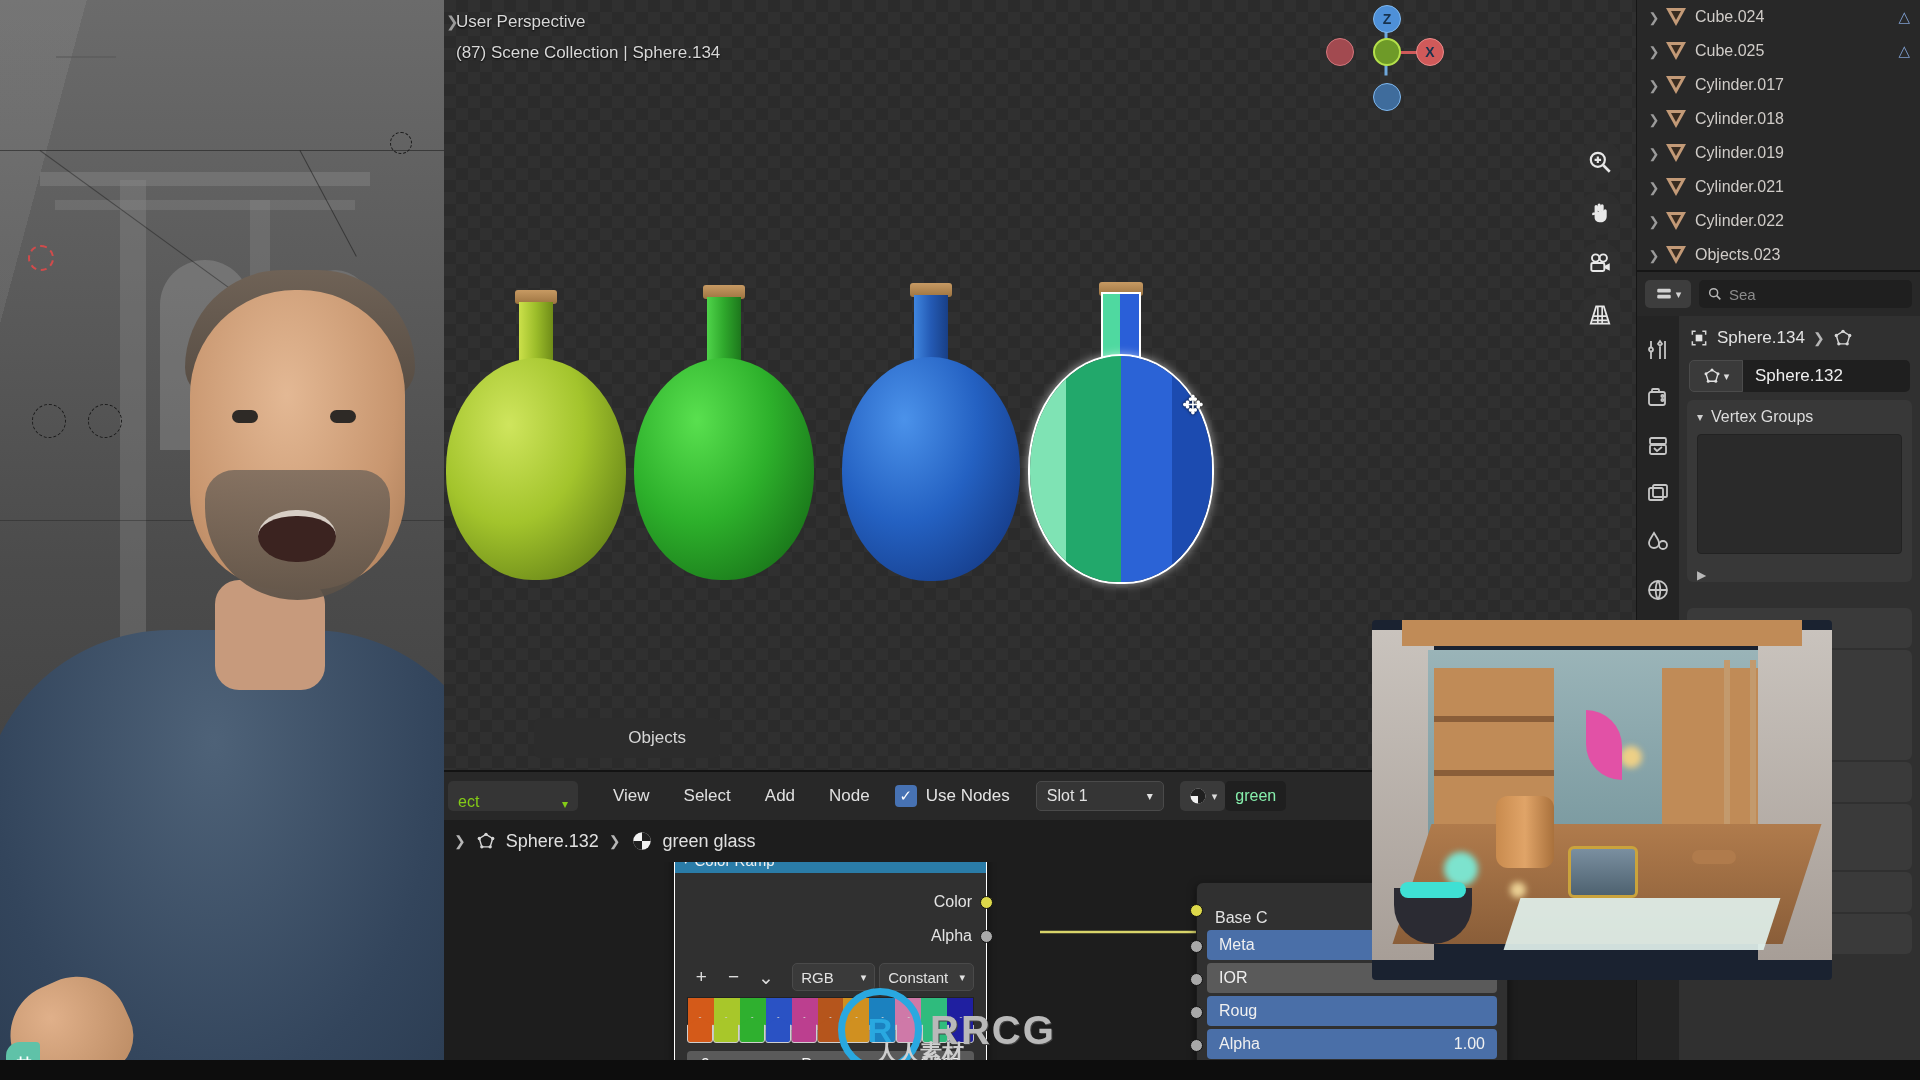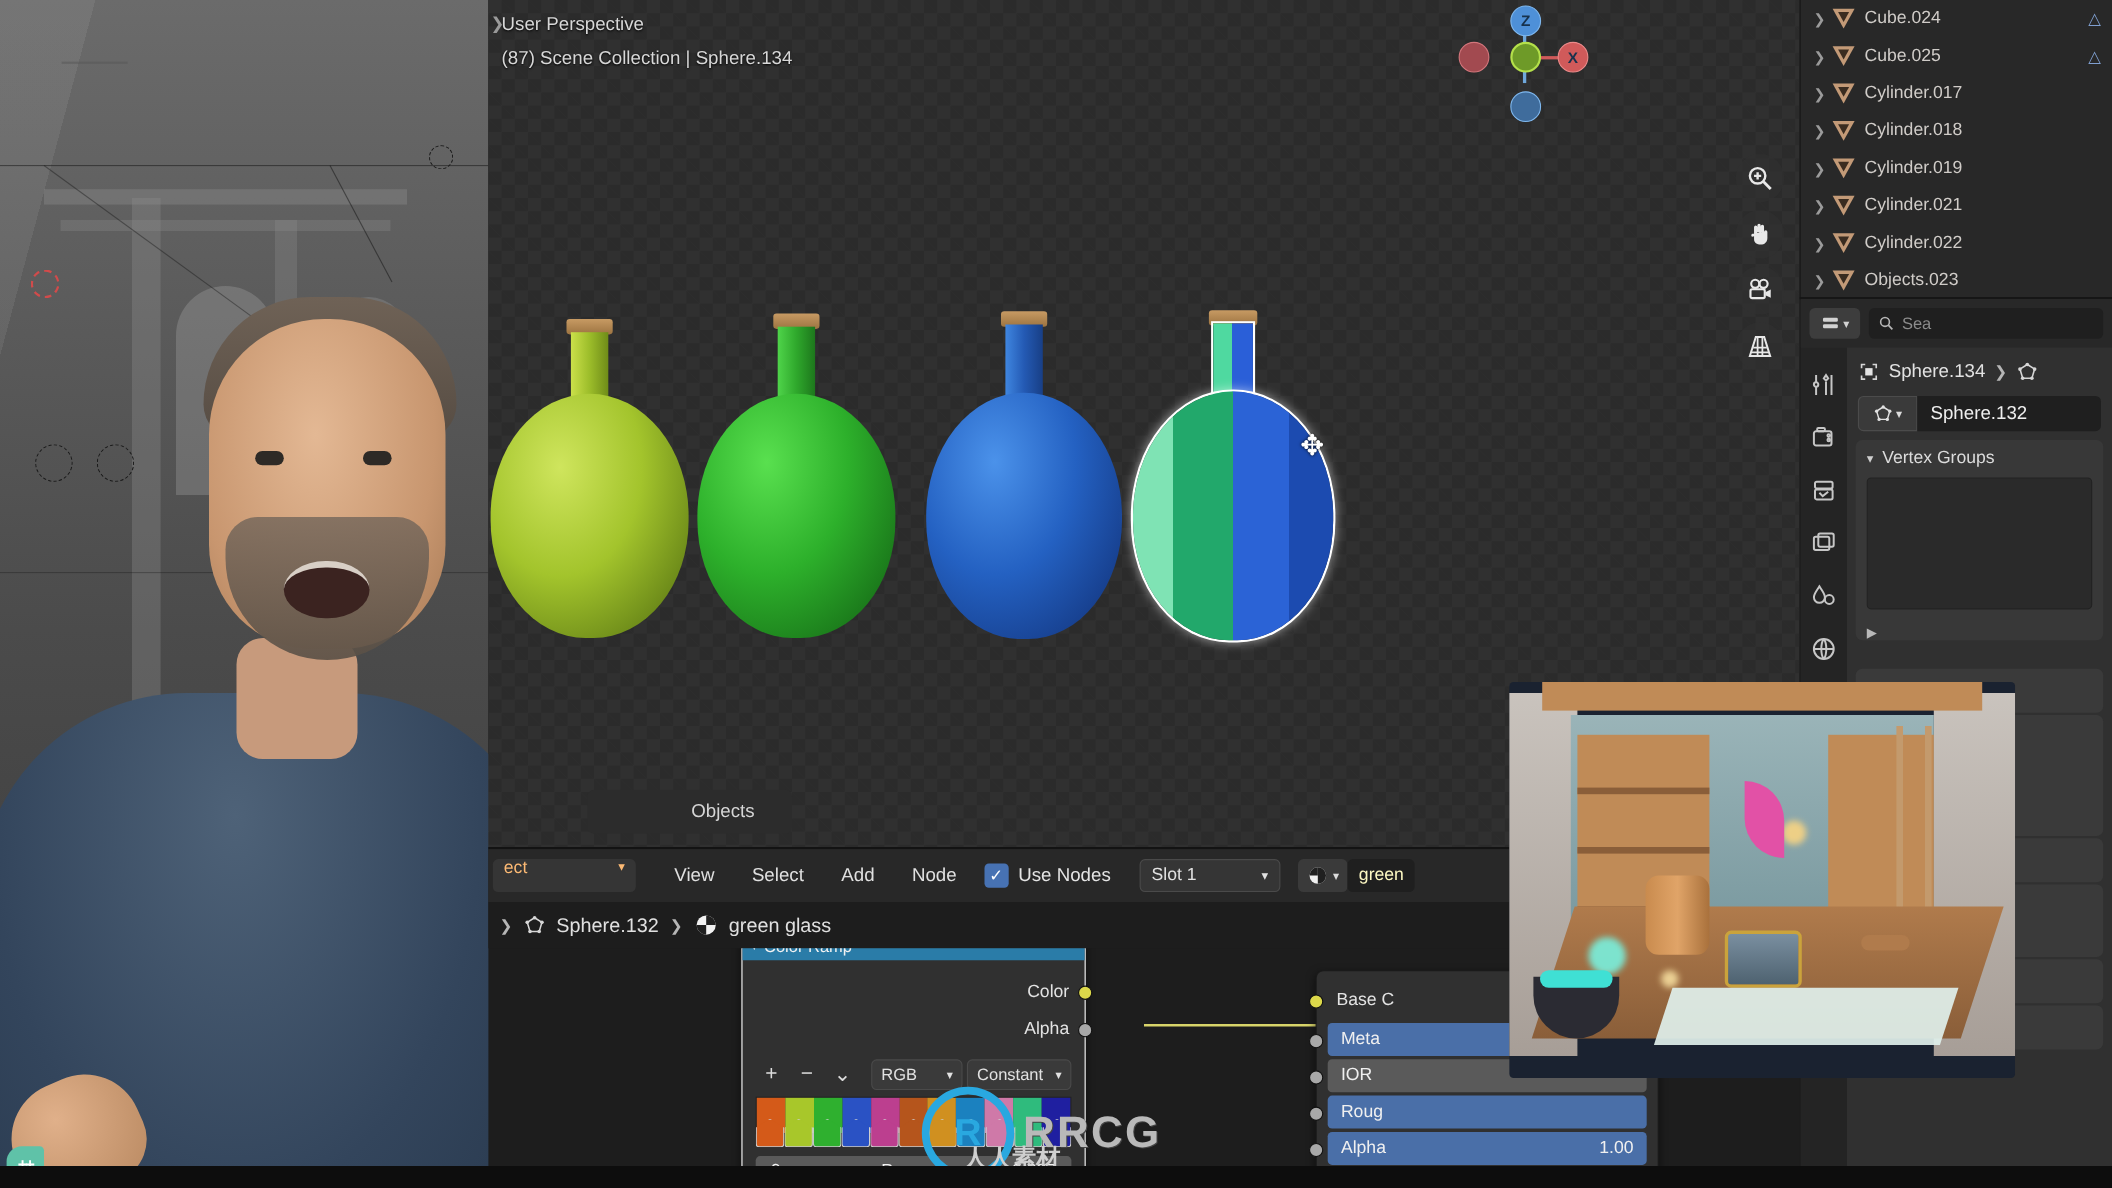--- a/index.html
+++ b/index.html
@@ -124,34 +124,34 @@
   .vg-box { margin:0 10px 10px 10px; height:120px; background:#2a2a2a;
     border:1px solid #222; border-radius:4px; }
   .vg-play { color:#b9b9b9; font-size:12px; padding:4px 0 0 10px; }
 
   
   #nodeed { position:absolute; left:444px; top:770px; width:1192px; height:310px;
     background:#1d1d1d; border-top:2px solid #131313; }
   #node-header { height:48px; background:#282828; display:flex; align-items:center;
     gap:0; padding-left:4px; }
   .nh-mode { width:130px; height:30px; background:#353535; border-radius:5px;
-    display:flex; align-items:flex-start; justify-content:space-between;
-    padding:0 10px; color:#fdba74; font-size:16px; margin-right:18px;}
+    display:flex; align-items:flex-end; justify-content:space-between;
+    padding:0 10px; color:#84cc16; font-size:16px; margin-right:18px;}
   .nh-menu { color:#e0e0e0; font-size:17px; padding:0 17px; }
   .chk { width:22px; height:22px; background:#4772b3; border-radius:4px;
     display:flex; align-items:center; justify-content:center; color:#fff; font-size:15px;
     margin-right:9px; }
   .nh-check { display:flex; align-items:center; color:#e4e4e4; font-size:17px; margin-left:8px;}
   .nh-slot { width:128px; height:30px; background:#353535; border:1px solid #4a4a4a; border-radius:5px;
     display:flex; align-items:center; justify-content:space-between; padding:0 10px;
     color:#e2e2e2; font-size:16px; margin-left:26px; }
   .nh-matpill { height:30px; background:#3a3a3a; border-radius:5px; display:flex;
     align-items:center; padding:0 8px; gap:4px; margin-left:16px; }
   .nh-matname { height:30px; background:#1f1f1f; border-radius:5px; display:flex; align-items:center;
-    padding:0 10px; color:#fef9c3; font-size:16px; }
+    padding:0 10px; color:#86efac; font-size:16px; }
   #node-crumb { height:42px; display:flex; align-items:center; gap:10px;
     padding-left:10px; color:#e0e0e0; font-size:18px; background:#1d1d1d;}
 
   
   #graph { position:absolute; left:0; top:90px; right:0; bottom:0; overflow:hidden; }
   .node { position:absolute; background:#303030; border-radius:7px;
     border:1px solid #1a1a1a; box-shadow:0 3px 8px rgba(0,0,0,.5); }
   .node.selected { border-color:#ffffff; }
   .node-title { height:26px; background:#2a7ca8; border-radius:6px 6px 0 0;
     display:flex; align-items:center; gap:6px; padding:0 8px; color:#f2f2f2; font-size:15px; }
@@ -618,21 +618,21 @@
           <span>0.887</span>
         </div>
       </div>
 
       <svg style="position:absolute;left:596px;top:62px;width:260px;height:40px;">
         <path d="M0 8 C 60 8, 100 8, 158 8" stroke="#d8d46a" stroke-width="2.4" fill="none"></path>
       </svg>
 
       <div class="node" style="left:752px;top:20px;width:312px;height:240px;">
         <div id="bsdf-rows" style="padding-top:10px;">
-            <div class="sockrow sockrow-l" style="position: relative;">
+            <div class="sockrow sockrow-l" style="position: relative; align-items: flex-end;">
               <span class="sock" style="left:-7px;top:11px;background:#dcd84a;"></span>
               <span>Base C</span>
             </div>
             <div style="position: relative;">
               <span class="sock" style="position:absolute;left:-7px;top:10px;background:#a8a8a8;"></span>
               <div class="bsdf-prop blue">
                 <span>Meta</span>
                 <span></span>
               </div>
             </div>

